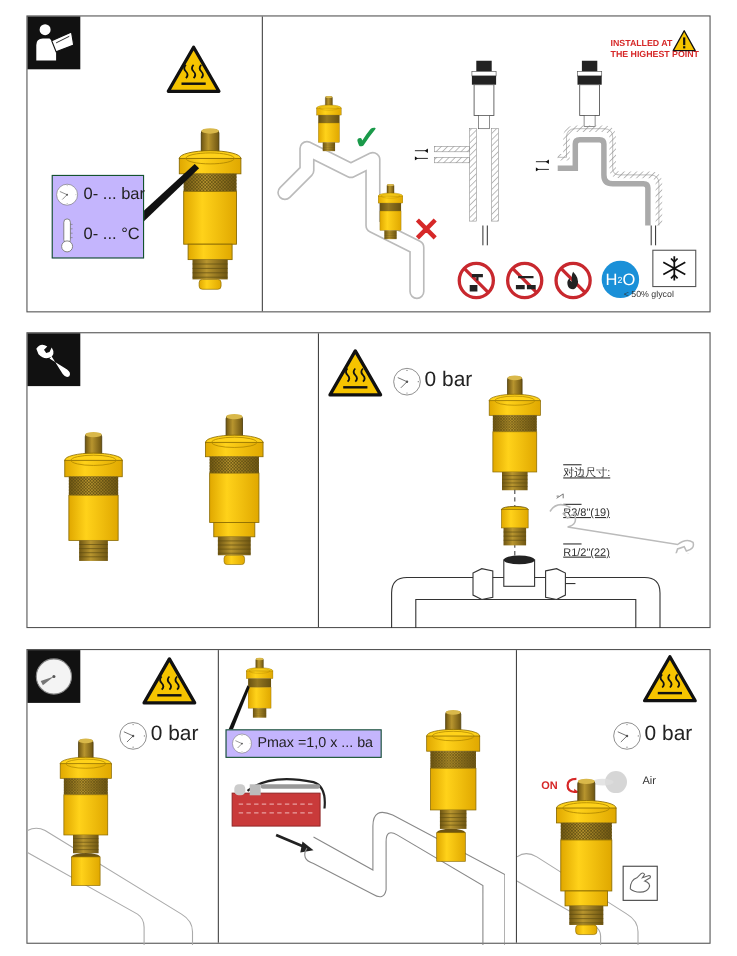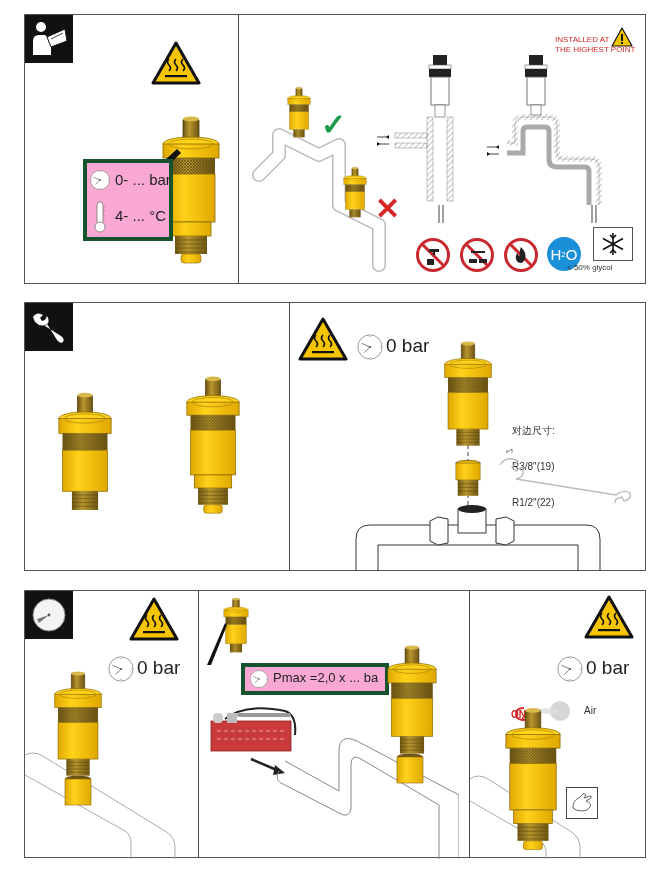--- a/index.html
+++ b/index.html
@@ -3,24 +3,24 @@
 <meta charset="utf-8">
 <style>
   html, body { margin:0; padding:0; background:#fff; }
   body { width:670px; height:869px; position:relative; overflow:hidden; font-family:"Liberation Sans", sans-serif; color:#222; }
   .row { position:absolute; left:24px; width:622px; border:1.5px solid #555; box-sizing:border-box; background:#fff; }
   .cell { position:absolute; top:0; bottom:0; box-sizing:border-box; }
   .divider { position:absolute; top:0; bottom:0; width:0; border-left:1.5px solid #444; }
   .corner-badge { position:absolute; left:0; top:0; width:48px; height:48px; background:#111; display:flex; align-items:center; justify-content:center; }
   .abs { position:absolute; }
   .gauge-label { font-size:18px; color:#222; white-space:nowrap; }
-  .gauge-box { border:4px solid #14532d; background:#f9a8d4;margin-left:36px; }
-  .red-text { color:#d62828; font-weight:normal; font-size:8px; line-height:10px; }
+  .gauge-box { border:1px solid #14532d; background:#c4b5fd; }
+  .red-text { color:#d62828; font-weight:bold; font-size:8px; line-height:10px; }
   .small { font-size:8px; color:#333; }
-  .cn-text { font-size:10px; color:#333; line-height:12px; white-space:pre; }
+  .cn-text { font-size:10px; color:#333; line-height:12px; white-space:pre;text-decoration:underline; }
 </style>
 </head>
 <body>
 
 <svg width="0" height="0" style="position:absolute">
   <defs>
     <pattern id="hatch" width="4" height="4" patternUnits="userSpaceOnUse" patternTransform="rotate(45)">
       <line x1="0" y1="0" x2="0" y2="4" stroke="#888" stroke-width="1"></line>
     </pattern>
     <pattern id="knurl" width="3" height="3" patternUnits="userSpaceOnUse">
@@ -117,21 +117,21 @@
     <div class="abs gauge-box" style="left:22px;top:144px;width:82px;height:74px;">
       <svg class="abs" style="left:2px;top:6px;" width="22" height="22">
           <use href="#gauge"></use>
         </svg>
       <span class="abs gauge-label" style="left:28px;top:8px;font-size:15px;">0- ... bar</span>
       <svg class="abs" style="left:6px;top:38px;" width="14" height="32" viewBox="0 0 14 32">
         <rect x="4" y="1" width="6" height="22" rx="3" fill="#fff" stroke="#777" stroke-width="0.8"></rect>
         <circle cx="7" cy="26" r="5" fill="#fff" stroke="#777" stroke-width="0.8"></circle>
         <path d="M10 6 h2 M10 10 h2 M10 14 h2 M10 18 h2" stroke="#777" stroke-width="0.6"></path>
       </svg>
-      <span class="abs gauge-label" style="left:28px;top:44px;font-size:15px;">4- ... °C</span>
+      <span class="abs gauge-label" style="left:28px;top:44px;font-size:15px;">0- ... °C</span>
     </div>
   </div>
   <div class="divider" style="left:213px;"></div>
 
   <div class="cell" style="left:214px;width:406px;">
 
     <svg class="abs" style="left:10px;top:100px;" width="140" height="160" viewBox="0 0 140 160">
       <path d="M10 60 L30 40 L30 20 L70 40 L90 30 L90 90 L130 110 L130 150" fill="none" stroke="#bbb" stroke-width="14" stroke-linejoin="round" stroke-linecap="round"></path>
       <path d="M10 60 L30 40 L30 20 L70 40 L90 30 L90 90 L130 110 L130 150" fill="none" stroke="#fff" stroke-width="11" stroke-linejoin="round" stroke-linecap="round"></path>
     </svg>
@@ -303,21 +303,21 @@
     <svg class="abs" style="left:24px;top:6px;" width="26" height="58">
         <use href="#valveShort"></use>
       </svg>
     <svg class="abs" style="left:6px;top:30px;" width="26" height="46">
       <path d="M2 44 L20 2 L22 4 L6 44 Z" fill="#111"></path>
     </svg>
     <div class="abs gauge-box" style="left:6px;top:72px;width:140px;height:24px;">
       <svg class="abs" style="left:4px;top:2px;" width="20" height="20">
           <use href="#gauge"></use>
         </svg>
-      <span class="abs" style="left:28px;top:3px;font-size:13px;white-space:nowrap;">Pmax =2,0 x ... ba</span>
+      <span class="abs" style="left:28px;top:3px;font-size:13px;white-space:nowrap;">Pmax =1,0 x ... ba</span>
     </div>
     <svg class="abs" style="left:10px;top:108px;" width="100" height="60" viewBox="0 0 100 60">
       <path d="M16 20 q20-16 60-8 q12 4 10 24" fill="none" stroke="#222" stroke-width="2"></path>
       <path d="M30 16 h50" stroke="#999" stroke-width="4" stroke-linecap="round"></path>
       <rect x="2" y="22" width="80" height="30" fill="#c93a3a" stroke="#8a2020" stroke-width="0.8"></rect>
       <rect x="4" y="14" width="10" height="10" rx="4" fill="#ccc"></rect>
       <rect x="18" y="14" width="10" height="10" fill="#bbb"></rect>
       <path d="M8 32 h70 M8 40 h70" stroke="#e9a0a0" stroke-width="1" stroke-dasharray="4 3"></path>
     </svg>
     <svg class="abs" style="left:50px;top:164px;" width="40" height="22" viewBox="0 0 40 22">
@@ -339,21 +339,21 @@
   <div class="divider" style="left:444px;"></div>
 
   <div class="cell" style="left:445px;width:175px;">
     <svg class="abs" style="left:114px;top:4px;" width="50" height="44">
         <use href="#hotWarn"></use>
       </svg>
     <svg class="abs" style="left:86px;top:64px;" width="28" height="28">
         <use href="#gauge"></use>
       </svg>
     <span class="abs gauge-label" style="left:116px;top:66px;font-size:19px;">0 bar</span>
-    <span class="abs" style="left:22px;top:118px;font-size:10px;font-weight:bold;color:#d62828;margin-left:19px;">ON</span>
+    <span class="abs" style="left:22px;top:118px;font-size:10px;font-weight:bold;color:#d62828;">ON</span>
     <svg class="abs" style="left:44px;top:114px;" width="14" height="16" viewBox="0 0 14 16">
       <path d="M10 3 q-8 0 -8 6 q0 6 8 6" fill="none" stroke="#d62828" stroke-width="2"></path>
       <path d="M8 12 l4 3 -4 2z" fill="#d62828"></path>
     </svg>
     <svg class="abs" style="left:66px;top:106px;" width="36" height="28" viewBox="0 0 36 28">
       <ellipse cx="24" cy="14" rx="10" ry="10" fill="#ccc" opacity="0.8"></ellipse>
       <ellipse cx="12" cy="14" rx="10" ry="3" fill="#ddd" opacity="0.8"></ellipse>
     </svg>
     <span class="abs" style="left:114px;top:114px;font-size:10px;color:#333;">Air</span>
     <svg class="abs" style="left:0;top:180px;" width="140" height="88" viewBox="0 0 140 88">

